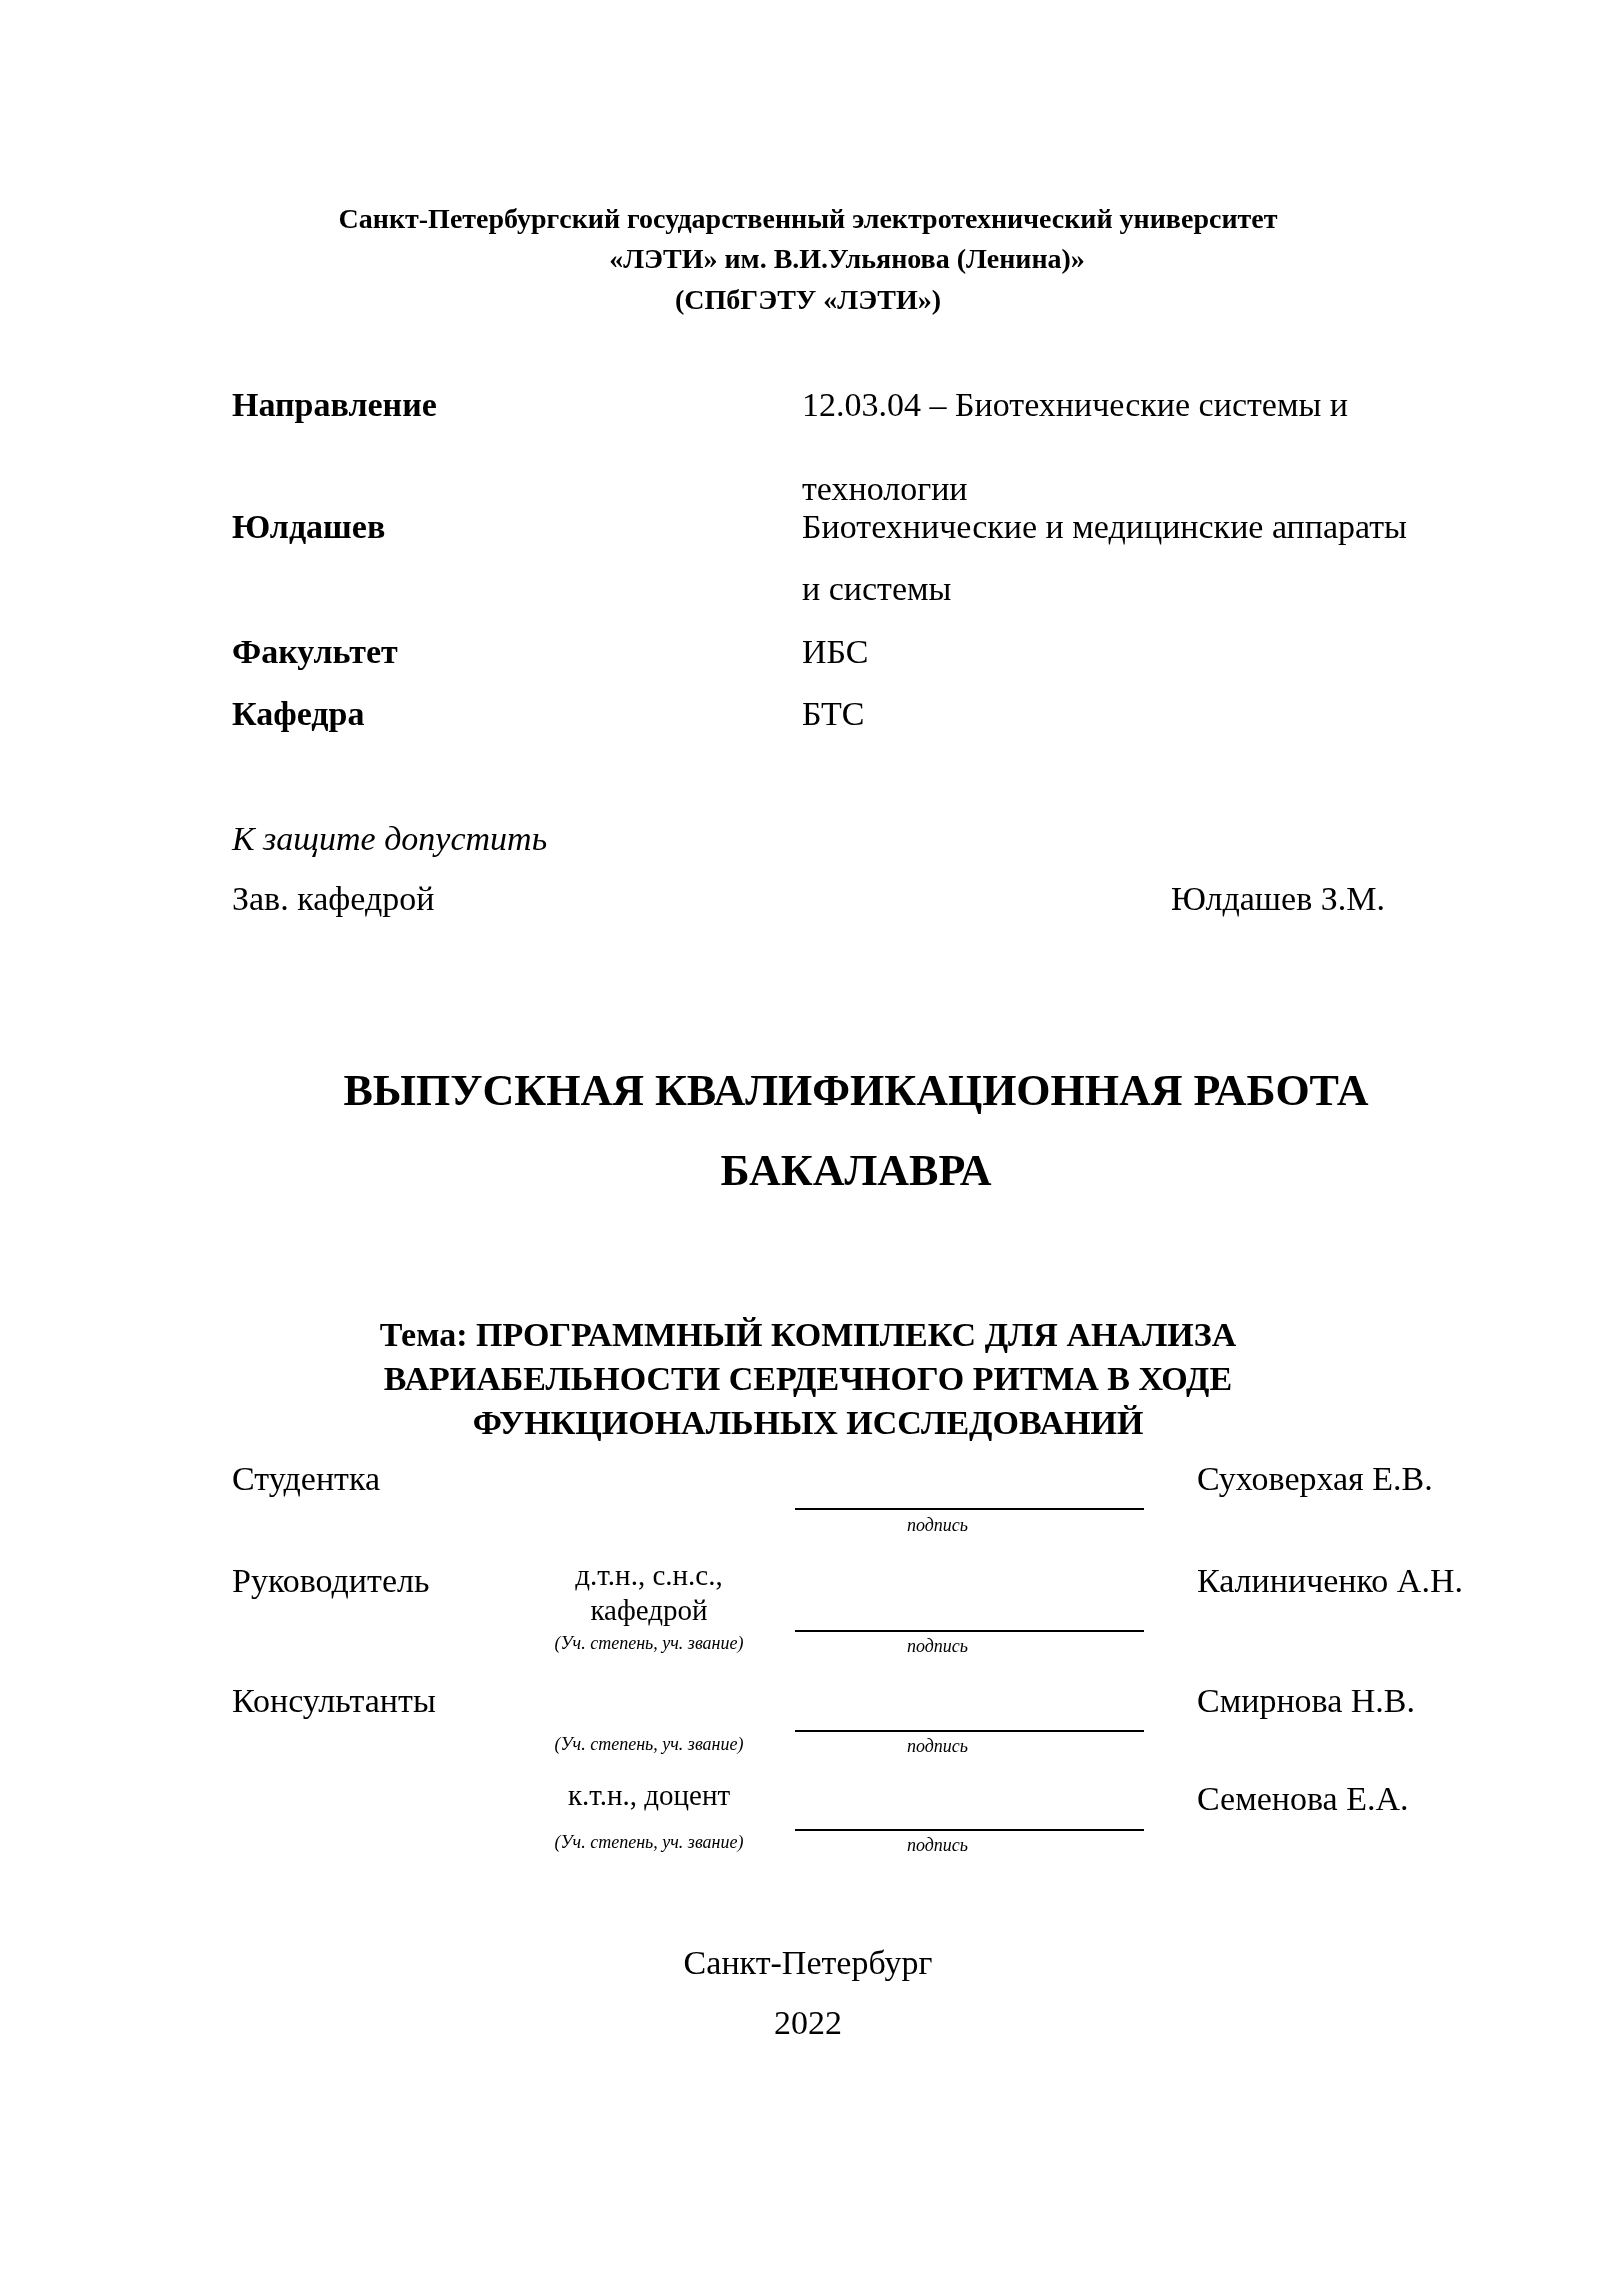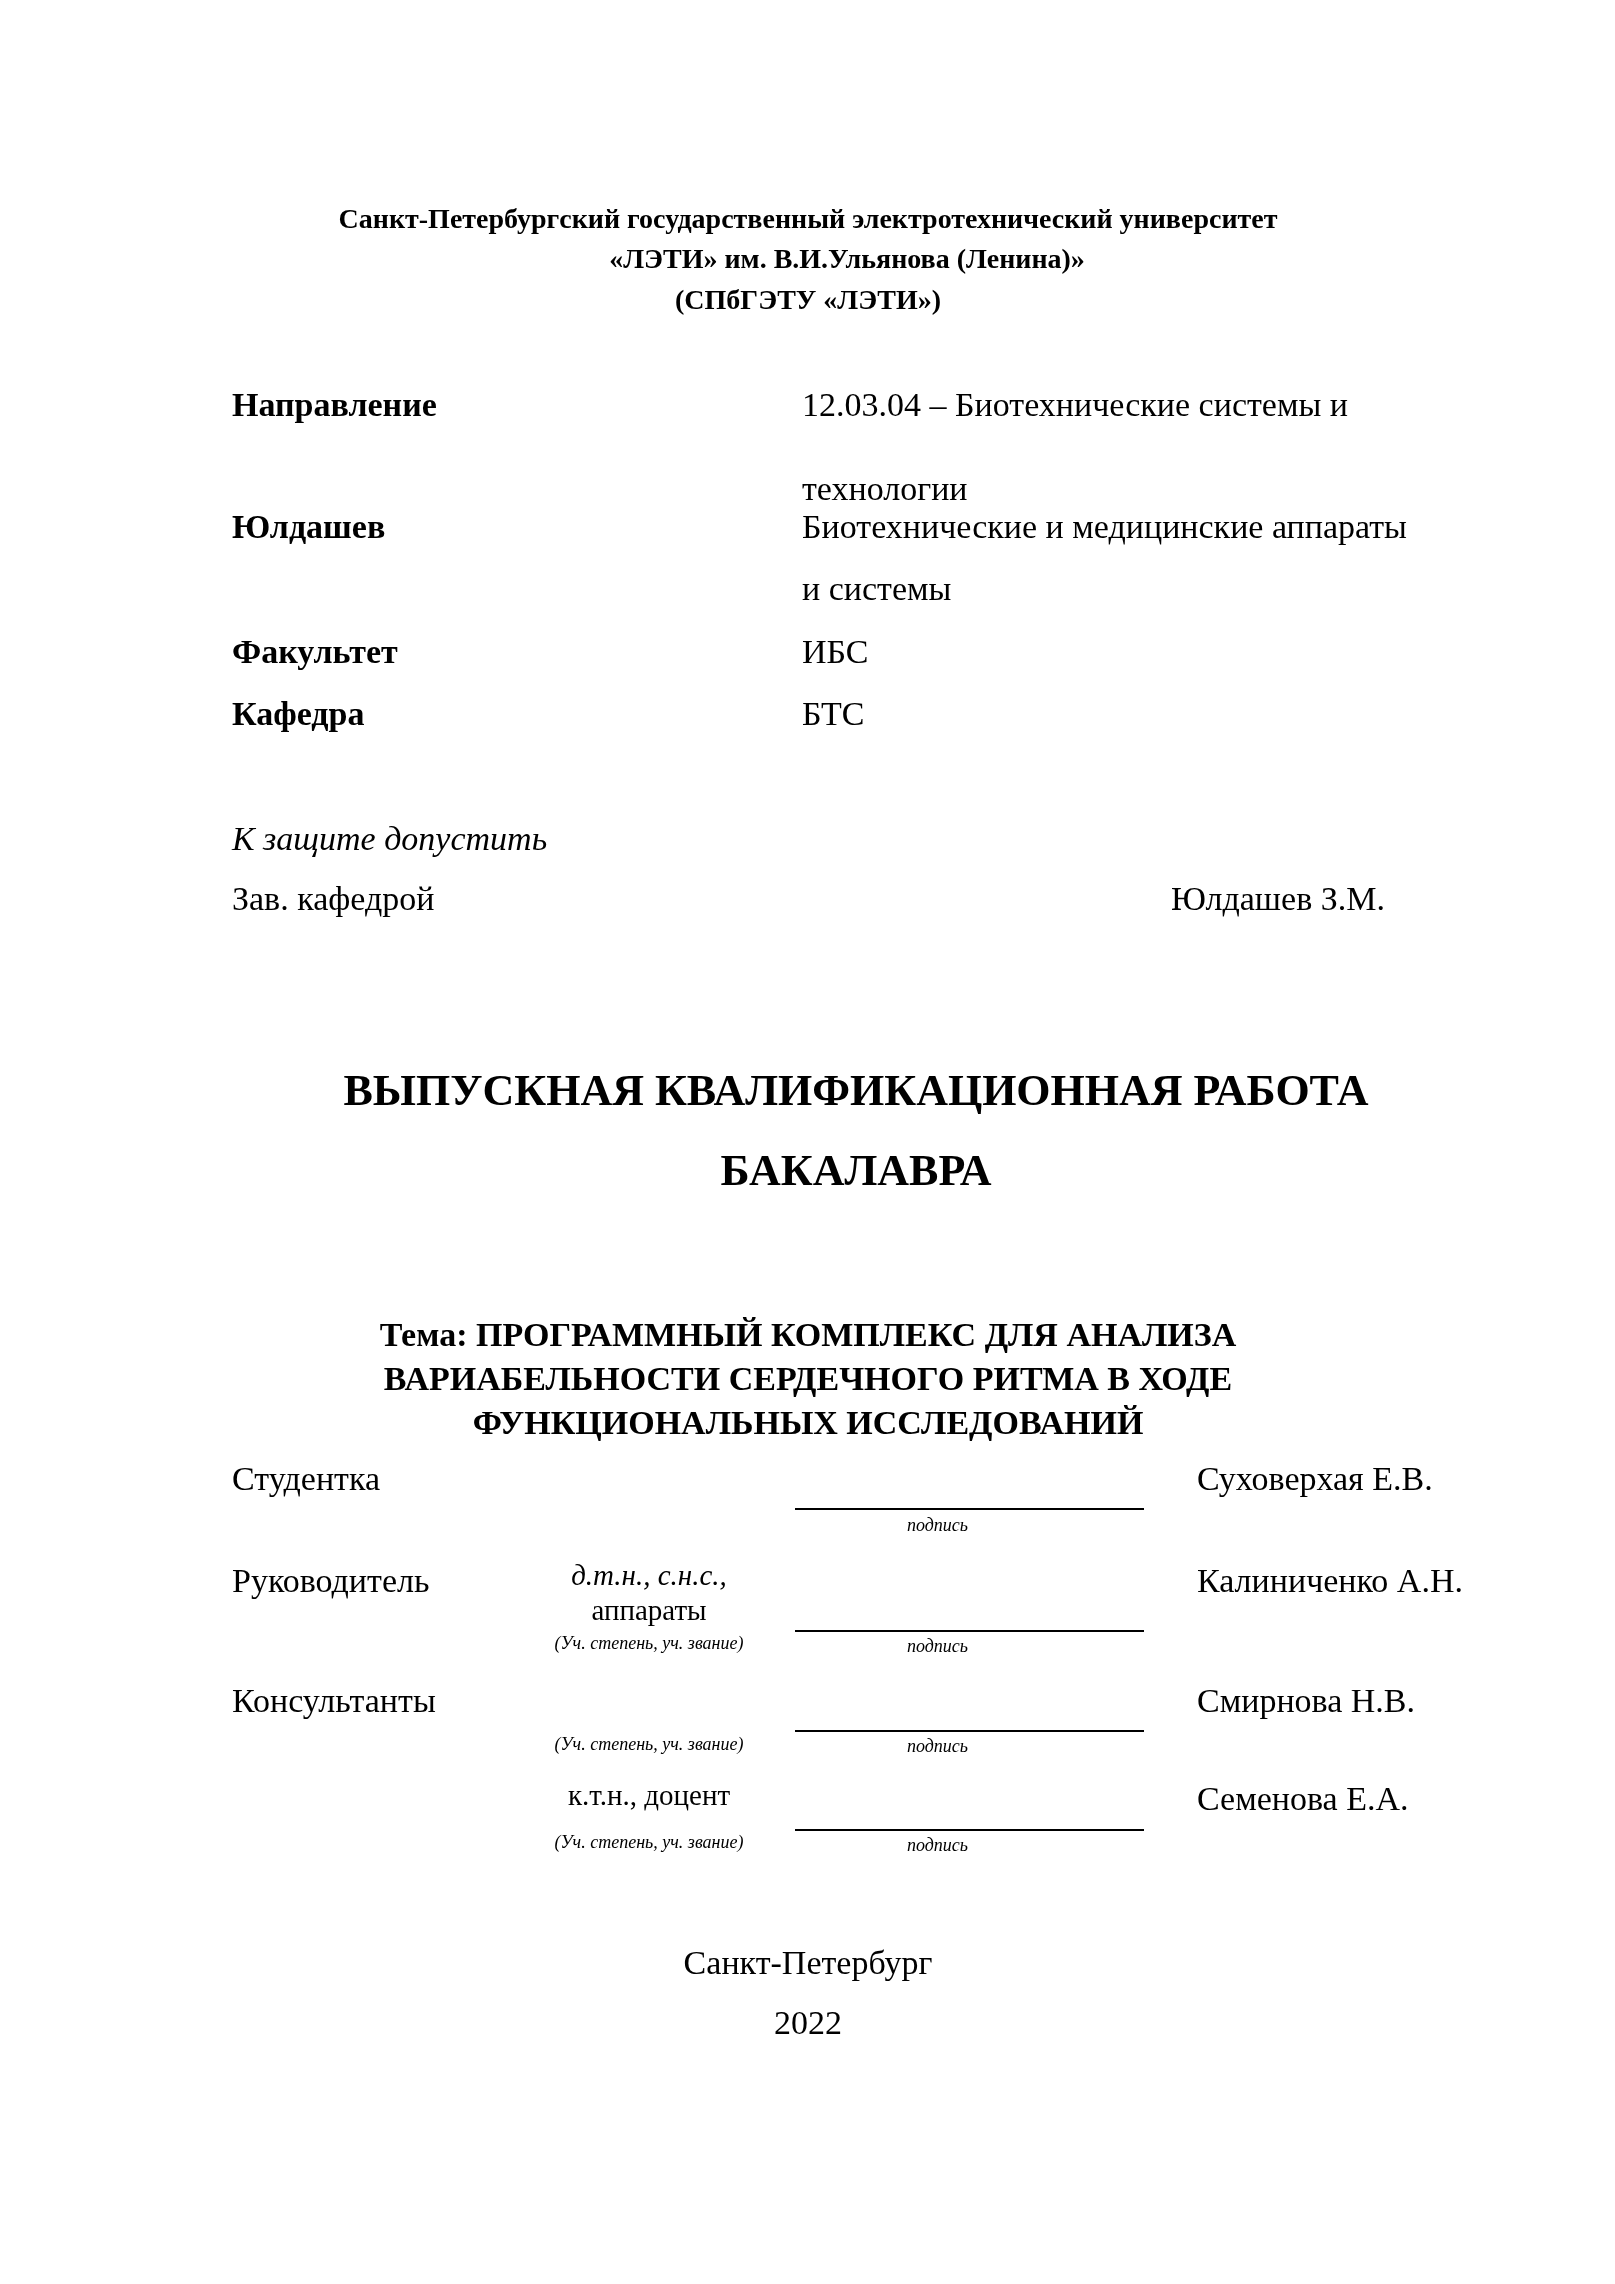--- a/index.html
+++ b/index.html
@@ -52,22 +52,22 @@
 <div class="abs center theme" style="top:1270px;">Тема: ПРОГРАММНЫЙ КОМПЛЕКС ДЛЯ АНАЛИЗА</div>
 <div class="abs center theme" style="top:1314px;">ВАРИАБЕЛЬНОСТИ СЕРДЕЧНОГО РИТМА В ХОДЕ</div>
 <div class="abs center theme" style="top:1358px;">ФУНКЦИОНАЛЬНЫХ ИССЛЕДОВАНИЙ</div>
 
 <div class="abs body" style="left:232px; top:1462px;">Студентка</div>
 <div class="sig-line" style="top:1508px;"></div>
 <div class="abs small-it sig-cap" style="top:1516px;">подпись</div>
 <div class="abs body" style="left:1197px; top:1462px;">Суховерхая Е.В.</div>
 
 <div class="abs body" style="left:232px; top:1564px;">Руководитель</div>
-<div class="abs degree" style="top:1561px;font-style:italic;">д.т.н., с.н.с.,</div>
-<div class="abs degree" style="top:1596px;">аппараты</div>
+<div class="abs degree" style="top:1561px;">д.т.н., с.н.с.,</div>
+<div class="abs degree" style="top:1596px;">кафедрой</div>
 <div class="abs small-it deg-cap" style="top:1634px;">(Уч. степень, уч. звание)</div>
 <div class="sig-line" style="top:1630px;"></div>
 <div class="abs small-it sig-cap" style="top:1637px;">подпись</div>
 <div class="abs body" style="left:1197px; top:1564px;">Калиниченко А.Н.</div>
 
 <div class="abs body" style="left:232px; top:1684px;">Консультанты</div>
 <div class="abs small-it deg-cap" style="top:1735px;">(Уч. степень, уч. звание)</div>
 <div class="sig-line" style="top:1730px;"></div>
 <div class="abs small-it sig-cap" style="top:1737px;">подпись</div>
 <div class="abs body" style="left:1197px; top:1684px;">Смирнова Н.В.</div>

